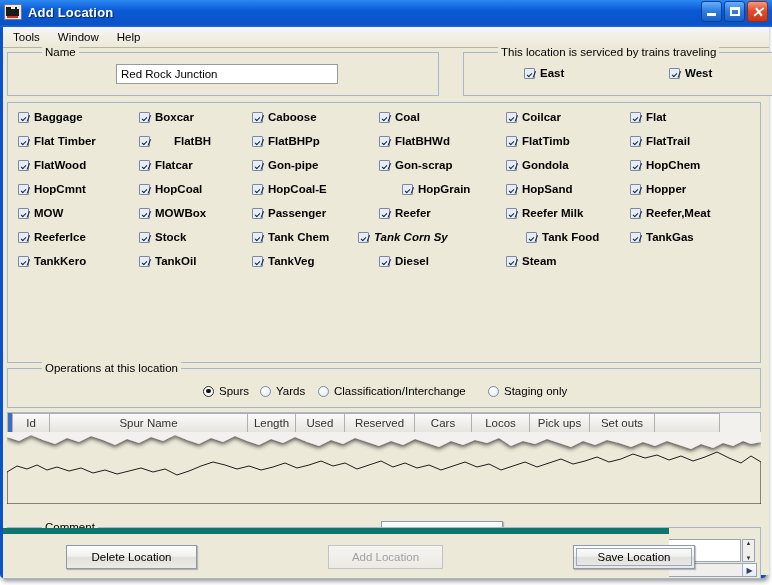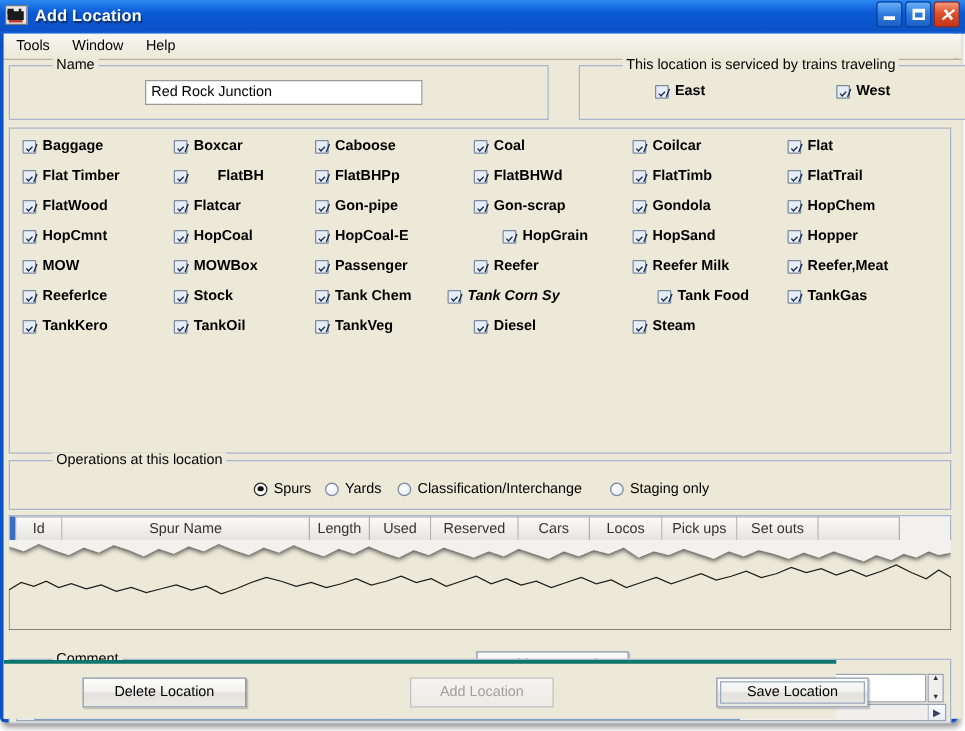--- a/index.html
+++ b/index.html
@@ -141,21 +141,21 @@
   .hbtn.right{border-right:none;border-left:1px solid #a8b4c6;}
   .htrack{flex:1;position:relative;background:#f0efed;}
   .hthumb{position:absolute;left:0;top:0;height:100%;width:79%;
           background:linear-gradient(to bottom,#ffffff,#cfe0f5 40%,#b9d2f0);
           border:1px solid #7f9fcb;box-sizing:border-box;
           display:flex;align-items:center;justify-content:center;}
   .hthumb .grip{font-size:8px;color:#5a7cab;letter-spacing:1px;}
 
   
   .bottombar{position:absolute;left:0;top:531px;width:666px;height:44px;background:#ece9d8;
-             border-top:3px solid #0f766e;}
+             border-top:6px solid #0f766e;}
   #btn-delete{left:63px;top:11px;width:131px;height:24px;}
   #btn-add{left:325px;top:11px;width:115px;height:24px;}
   #btn-save{left:570px;top:11px;width:122px;height:24px;}
 </style>
 </head>
 <body>
 
 <div class="screen">
   <div class="window">
 

